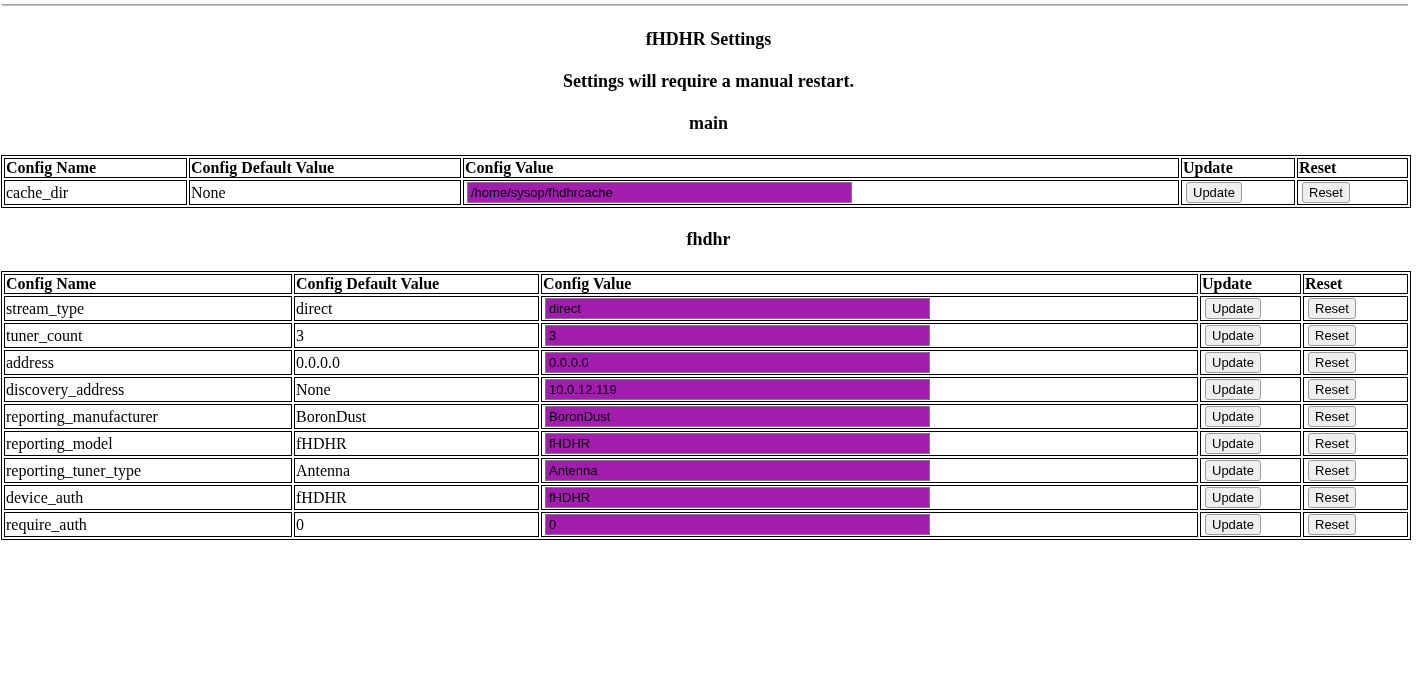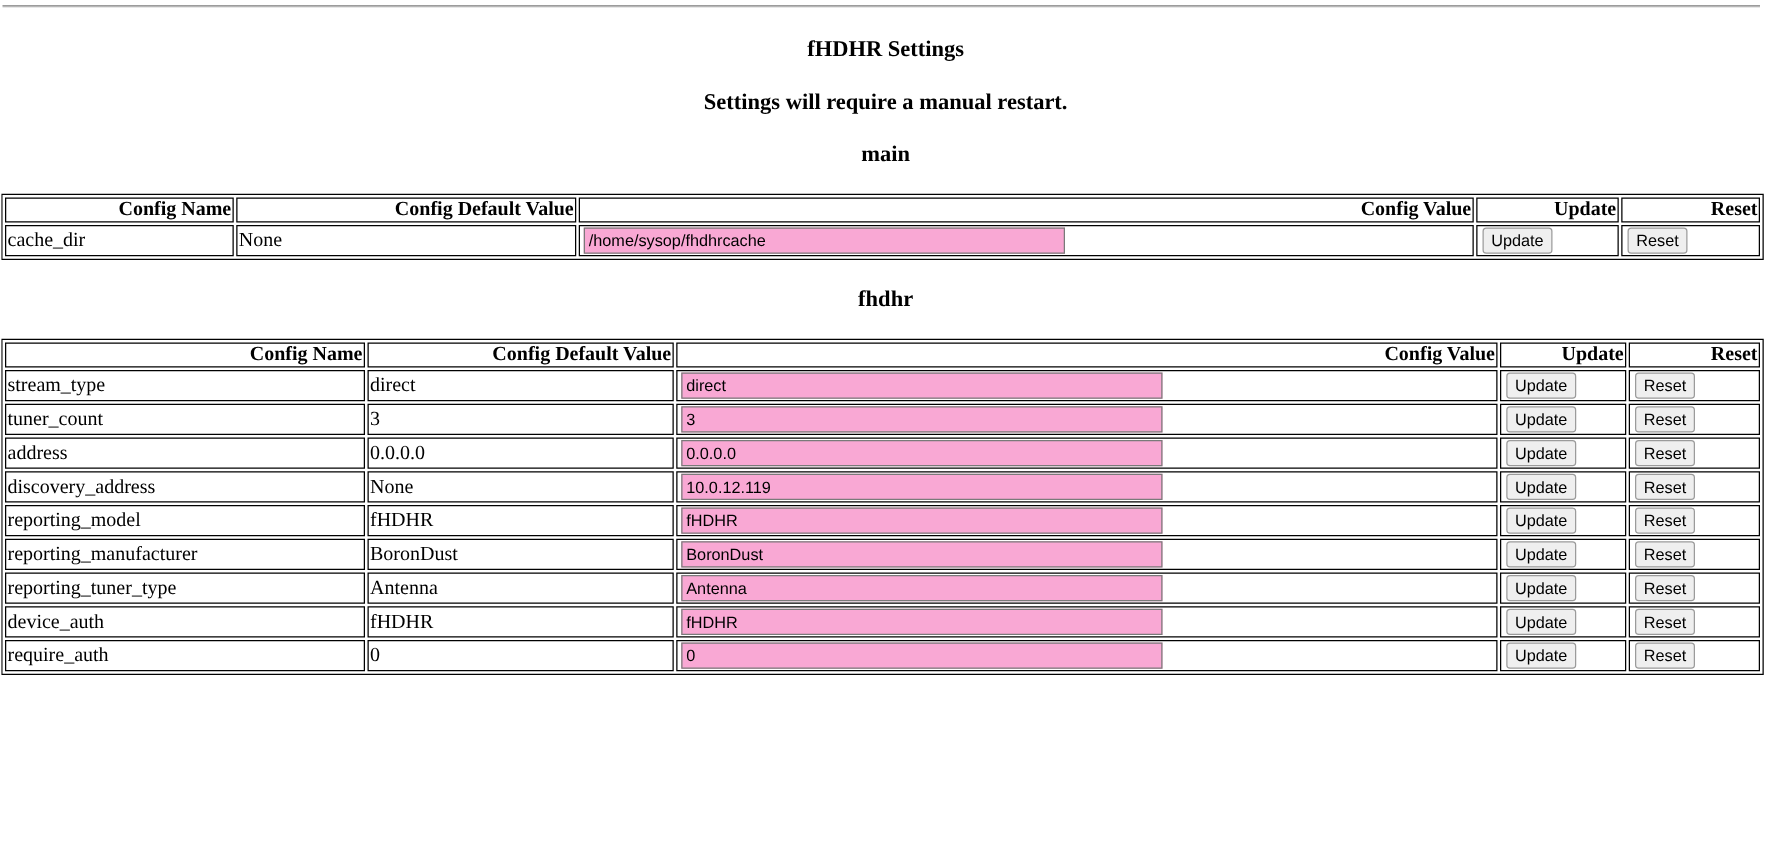--- a/index.html
+++ b/index.html
@@ -32,38 +32,38 @@
     margin: 0;
   }
   th, td {
     border: 1px solid #000000;
     overflow: hidden;
     white-space: nowrap;
   }
   th {
     height: 20px;
     padding: 0 1px;
-    text-align: right;
+    text-align: left;
     font-weight: bold;
     font-size: 16px;
   }
   td {
     height: 25px;
     padding: 0 1px;
     vertical-align: middle;
     text-align: left;
     font-size: 16px;
   }
   input.value-input {
     width: 385px;
     height: 21px;
     margin-left: 2px;
     padding: 1px 3px;
     border: 1px solid #7a7a7a;
-    background: #f9a8d4;
+    background: #a21caf;
     color: #000000;
     font-family: "Liberation Sans", sans-serif;
     font-size: 13px;
   }
   button.action-button {
     height: 21px;
     margin-left: 3px;
     padding: 2px 6px;
     background: #efefef;
     border: 1px solid #9b9b9b;
@@ -205,38 +205,38 @@
     <td>
       <button class="action-button">Update</button>
     </td>
     <td>
       <button class="action-button">Reset</button>
     </td>
   </tr>
 
 
   <tr>
+    <td>reporting_manufacturer</td>
+    <td>BoronDust</td>
+    <td>
+      <input type="text" class="value-input" value="BoronDust" style="">
+    </td>
+    <td>
+      <button class="action-button">Update</button>
+    </td>
+    <td>
+      <button class="action-button">Reset</button>
+    </td>
+  </tr>
+
+  <tr>
     <td>reporting_model</td>
     <td>fHDHR</td>
     <td>
       <input type="text" class="value-input" value="fHDHR" style="">
-    </td>
-    <td>
-      <button class="action-button">Update</button>
-    </td>
-    <td>
-      <button class="action-button">Reset</button>
-    </td>
-  </tr>
-
-  <tr>
-    <td>reporting_manufacturer</td>
-    <td>BoronDust</td>
-    <td>
-      <input type="text" class="value-input" value="BoronDust" style="">
     </td>
     <td>
       <button class="action-button">Update</button>
     </td>
     <td>
       <button class="action-button">Reset</button>
     </td>
   </tr>
 
 

